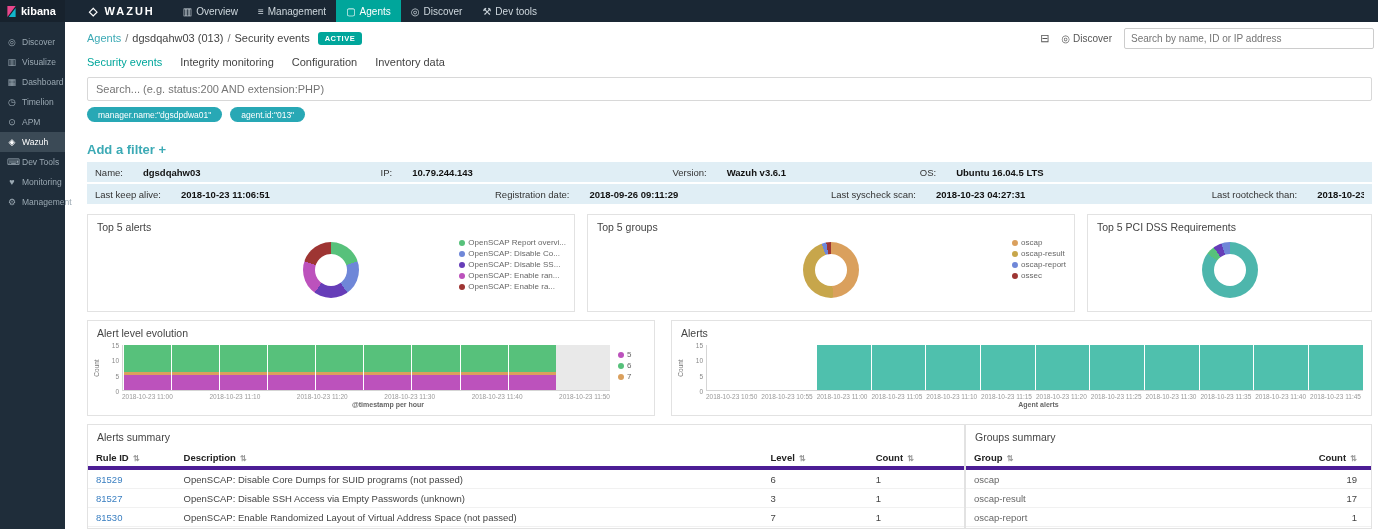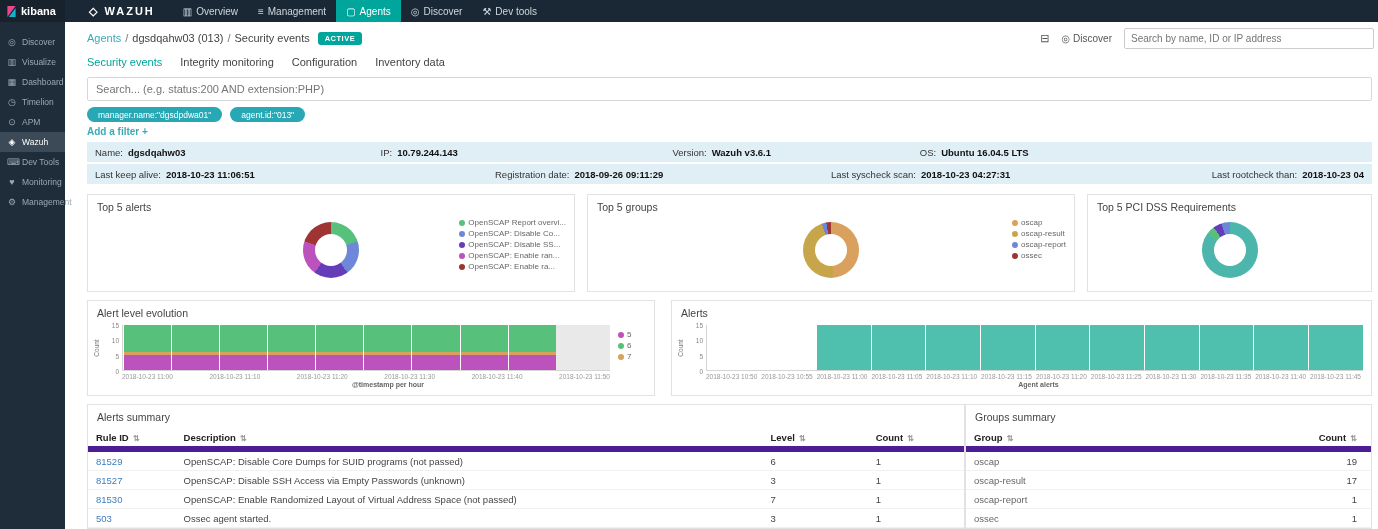--- a/index.html
+++ b/index.html
@@ -36,25 +36,25 @@
 
   .tabs{display:flex;gap:18px;margin:4px 0 2px;font-size:11px;flex-shrink:0}
   .tab{color:#444;cursor:pointer;padding:2px 0}
   .tab.active{color:#00a69b}
 
   .query-row{margin-top:5px;padding-right:2px;flex-shrink:0}
   .query-input{width:100%;height:24px;border:1px solid #d8d8d8;font-size:11px;padding:0 8px;color:#333;border-radius:2px;outline:none}
 
   .pill-row{display:flex;gap:8px;margin-top:6px;flex-shrink:0}
   .pill{background:#28a8b5;color:#fff;font-size:8.5px;padding:2.5px 11px;border-radius:10px;cursor:pointer}
-  .add-filter{margin-top:4px;font-size:10px;color:#3caab5;cursor:pointer;font-weight:bold;flex-shrink:0}
+  .add-filter{margin-top:20px;font-size:13px;color:#3caab5;cursor:pointer;font-weight:bold;flex-shrink:0}
 
   .agent-rows{margin-top:5px;display:flex;flex-direction:column;gap:2px;padding-right:2px;flex-shrink:0}
   .agent-row{display:flex;background:#e0eef5;height:20px;align-items:center;font-size:9.5px;color:#333;padding:0 8px}
-  .agent-cell{display:flex;gap:5px;white-space:nowrap;overflow:hidden}
+  .agent-cell{display:flex;gap:20px;white-space:nowrap;overflow:hidden}
   .agent-cell b{color:#111}
   .agent-cell .linkval{color:#3caab5;font-weight:bold;cursor:pointer}
 
   .panel{border:1px solid #e2e2e2;background:#fff}
   .panel-title{font-size:10.5px;color:#444;padding:6px 9px}
 
   .donut-row{display:flex;gap:12px;margin-top:10px;padding-right:2px;flex-shrink:0}
   .donut-panel{flex:0 0 488px;height:98px;position:relative;min-width:0;overflow:hidden}
   .donut-panel:last-child{flex:1}
   .donut-body{display:flex;align-items:center;justify-content:center;height:62px}
@@ -79,21 +79,21 @@
   .v-legend{width:36px;font-size:8px;color:#666;padding-left:8px;padding-top:4px;line-height:11px;flex-shrink:0}
   .x-ticks{display:flex;justify-content:space-between;font-size:6.5px;color:#999;margin-top:2px}
   .x-ticks span{white-space:nowrap}
   .x-axis-label{text-align:center;font-size:7px;color:#666;margin-top:1px;font-weight:bold}
 
   .table-row{display:flex;margin-top:8px;padding-right:2px;flex:1;min-height:0}
   .table-panel{overflow:hidden}
   #alerts-summary-panel{flex:0 0 878px}
   #groups-summary-panel{flex:1}
   table{width:100%;border-collapse:collapse;font-size:9.5px;table-layout:fixed}
-  th{text-align:left;padding:3px 8px;border-bottom:6px solid #4c1d95;color:#222;font-size:9.5px}
+  th{text-align:left;padding:3px 8px;border-bottom:4px solid #4c1d95;color:#222;font-size:9.5px}
   .sort{color:#999;font-size:8px;margin-left:2px}
   td{padding:3.5px 8px;border-bottom:1px solid #f1f1f1;color:#444;overflow:hidden;white-space:nowrap}
   .rule-link{color:#3a7fc1;cursor:pointer}
   .num-right{text-align:right;padding-right:14px}
   .group-name{color:#666}
 </style>
 </head>
 <body>
 
 <div class="app">

